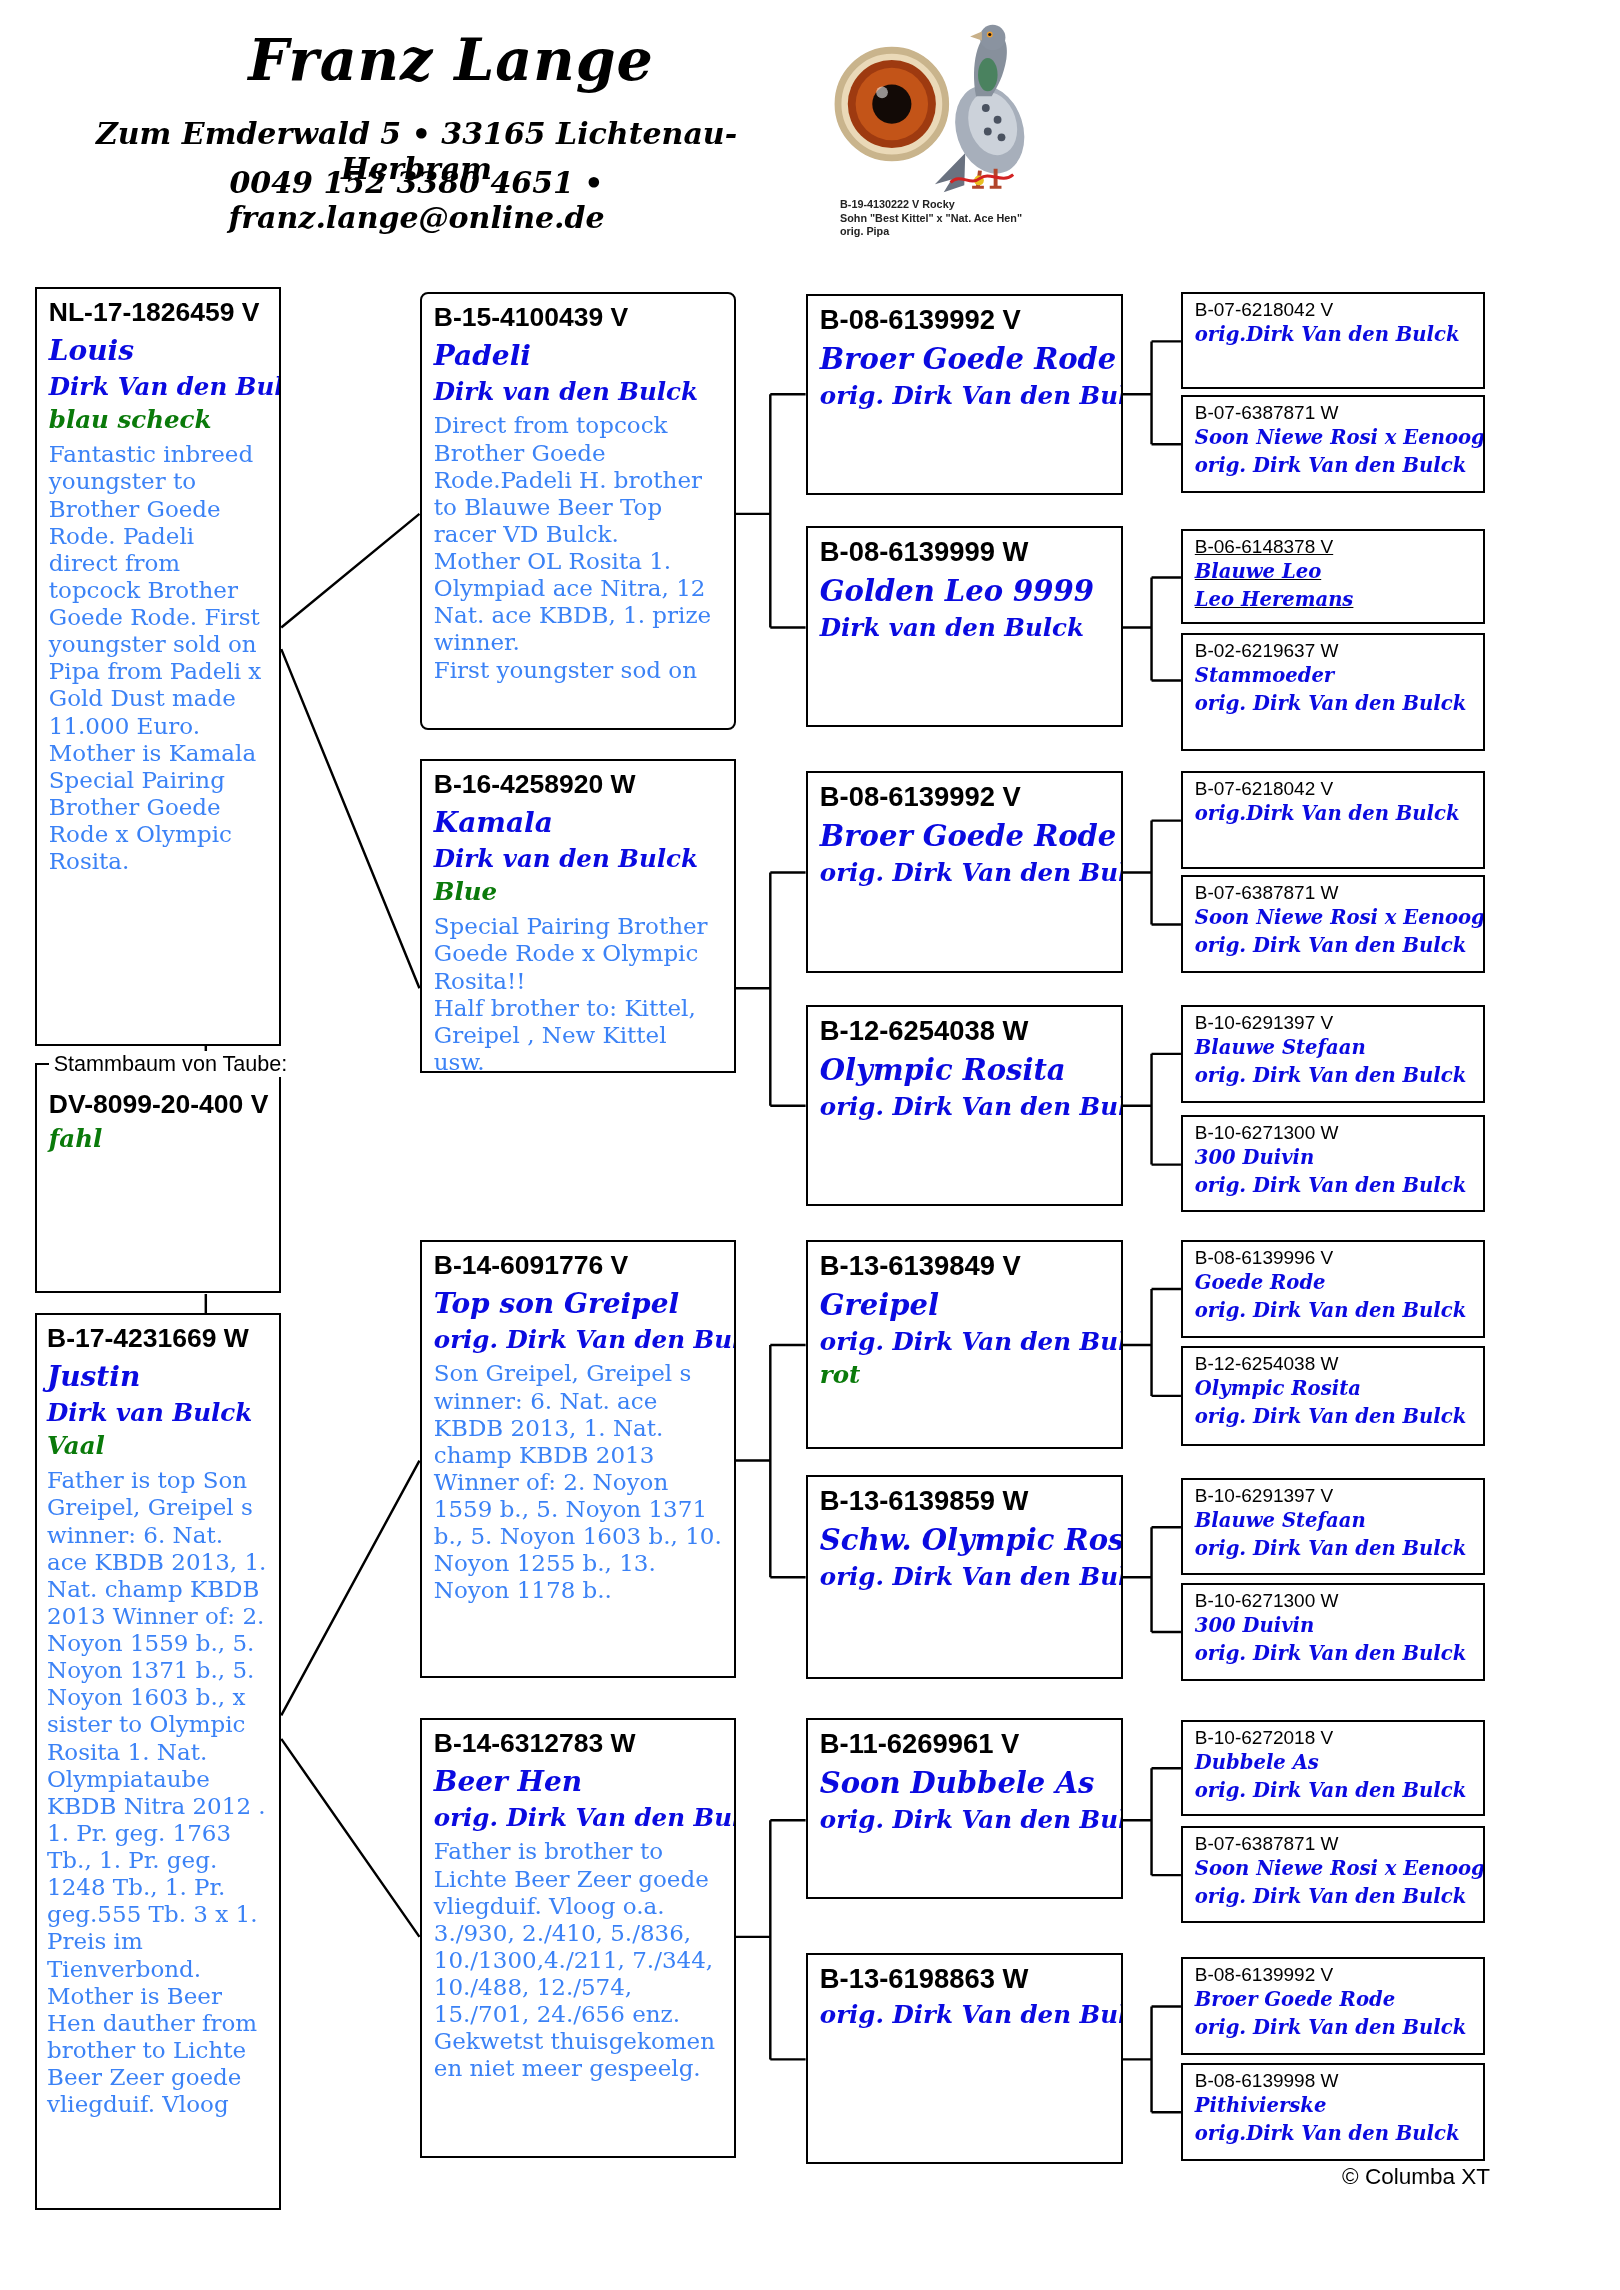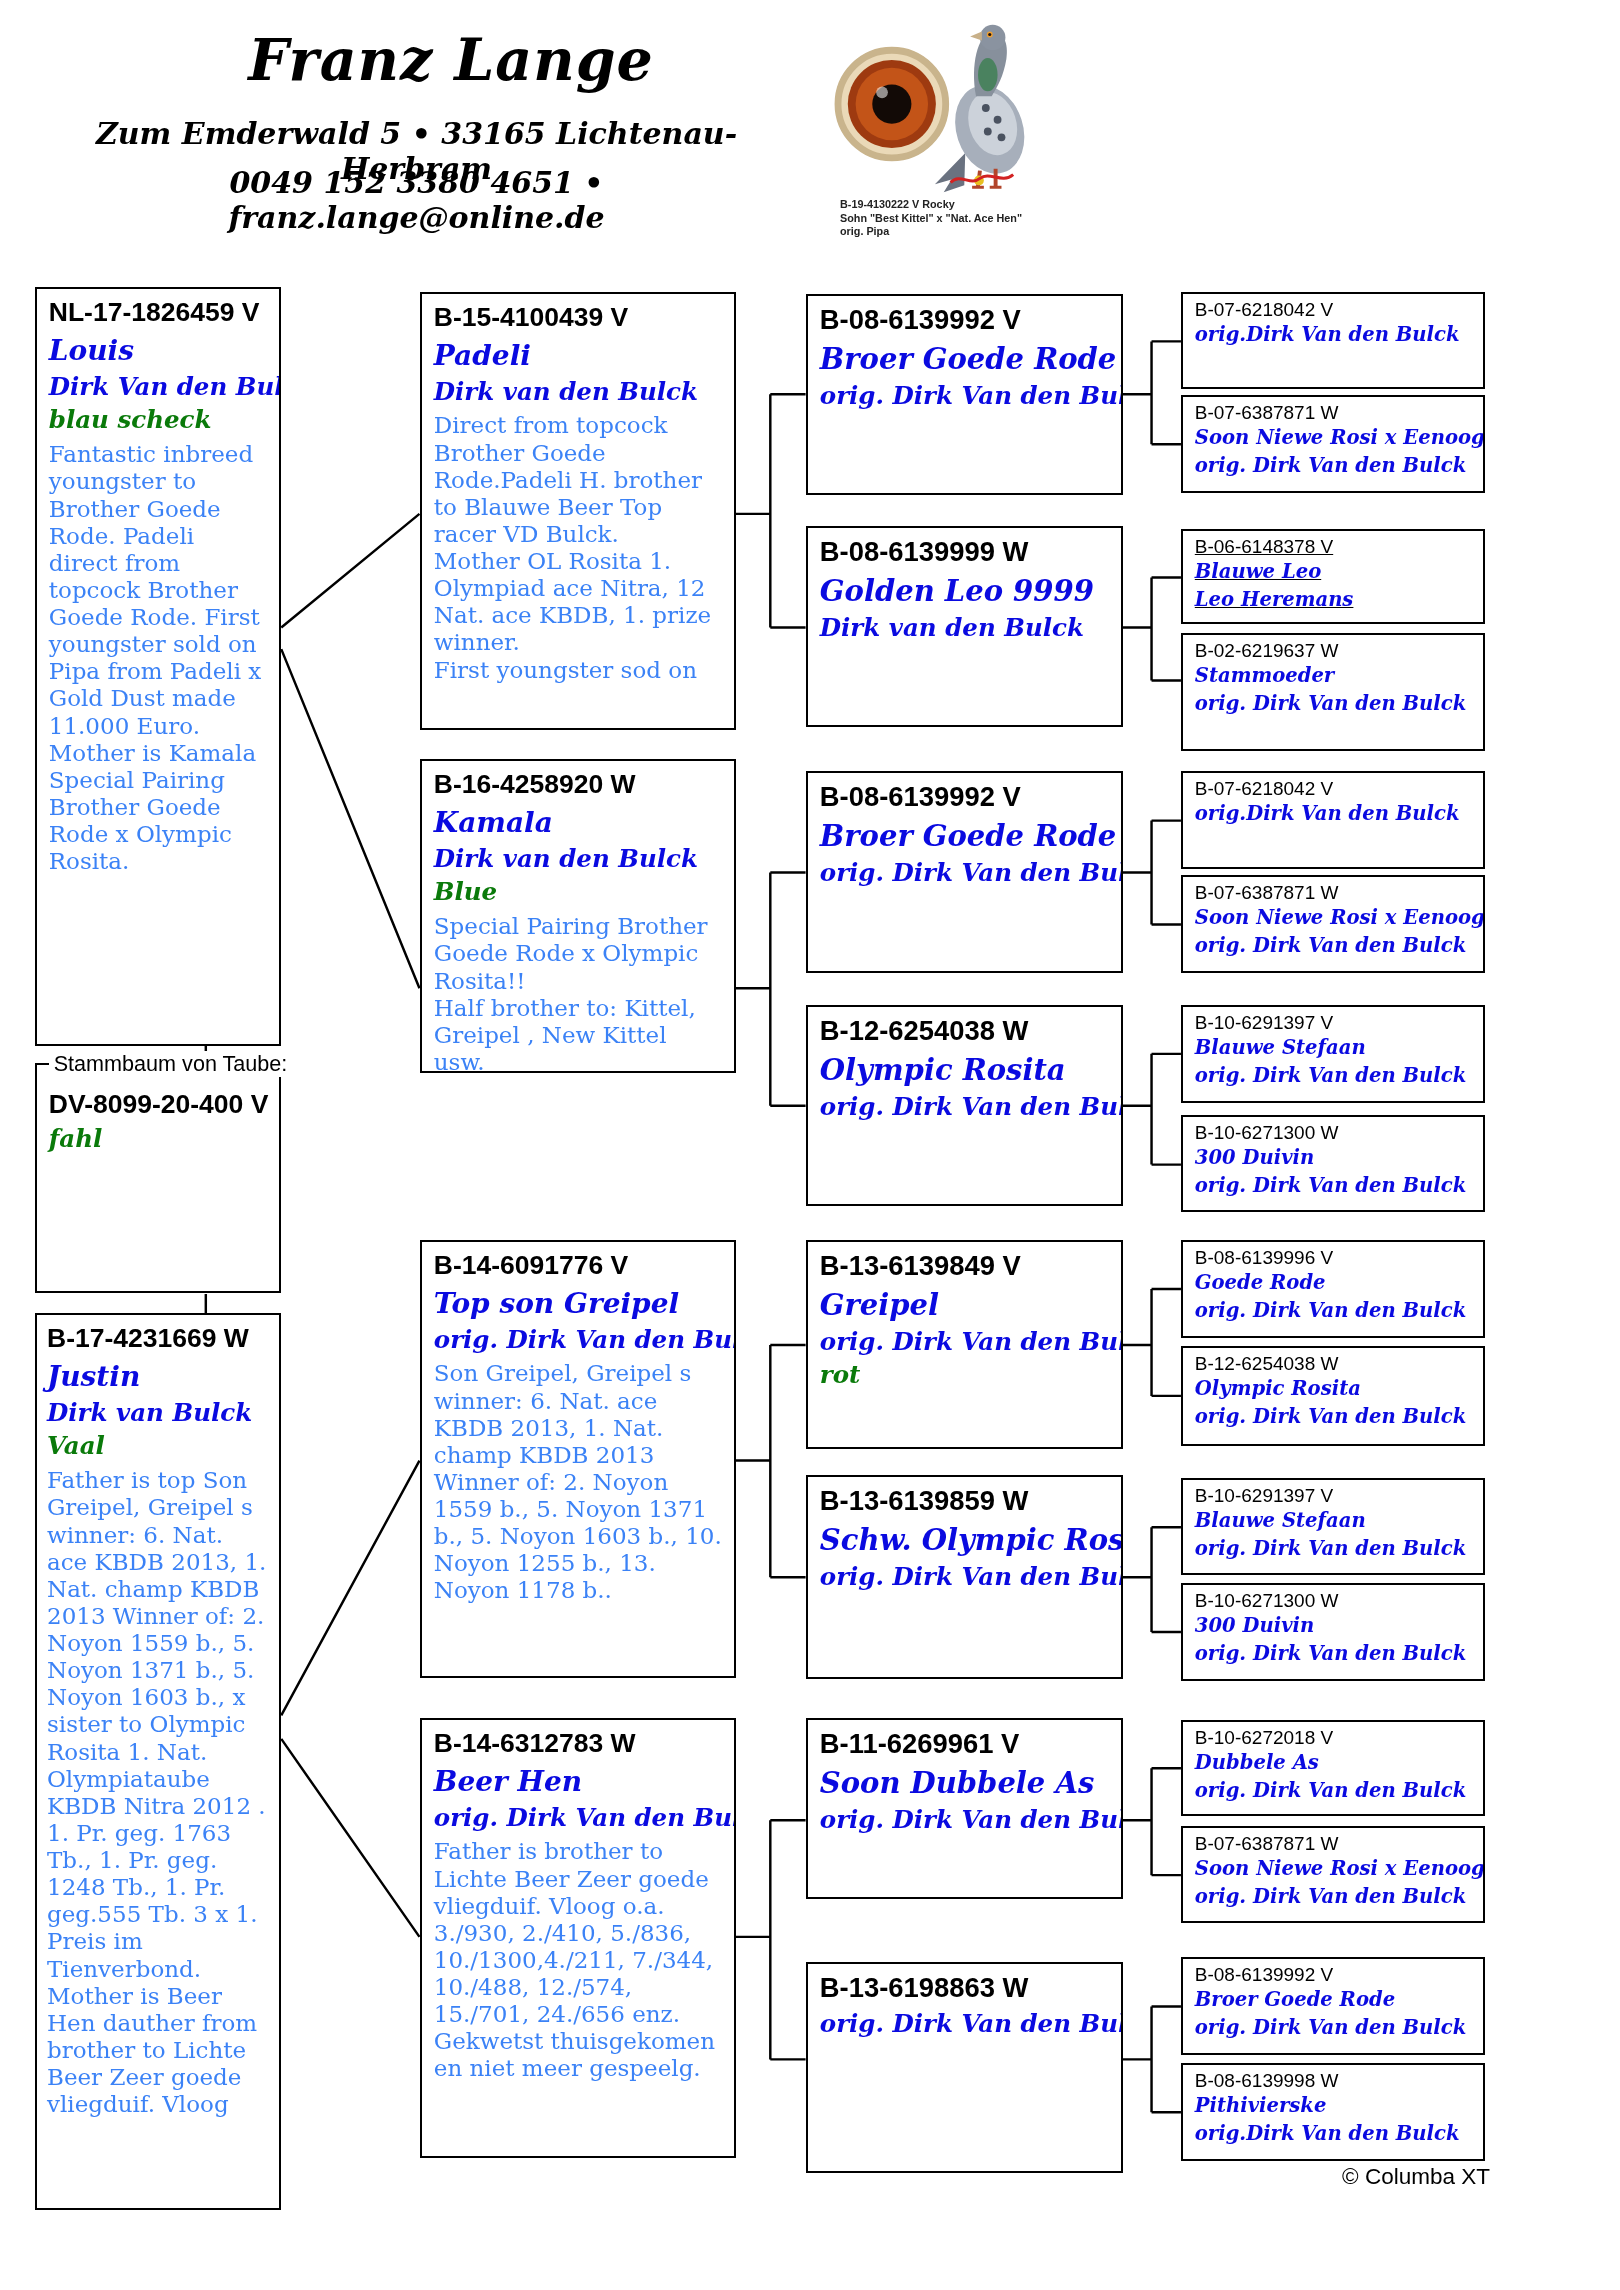--- a/index.html
+++ b/index.html
@@ -140,21 +140,21 @@
 </div>
 
 <div class="pbox c1" style="top:1313px;height:897px;padding-left:10px;">
   <div class="ring">B-17-4231669 W</div>
   <div class="bname">Justin</div>
   <div class="bstrain">Dirk van Bulck</div>
   <div class="bcolor">Vaal</div>
   <div class="bbody">Father is top Son Greipel, Greipel s winner: 6. Nat. ace KBDB 2013, 1. Nat. champ KBDB 2013 Winner of: 2. Noyon 1559 b., 5. Noyon 1371 b., 5. Noyon 1603 b.,  x sister to Olympic Rosita 1. Nat. Olympiataube KBDB Nitra 2012 . 1. Pr. geg. 1763 Tb., 1. Pr. geg. 1248 Tb., 1. Pr. geg.555 Tb. 3 x 1. Preis im Tienverbond. Mother is Beer Hen dauther from brother to Lichte Beer Zeer goede vliegduif. Vloog</div>
 </div>
 
-<div class="pbox c2" style="top:292px;height:438px;">
+<div class="pbox c2" style="top:292px;height:438px;border-radius:8px;">
   <div class="ring">B-15-4100439 V</div>
   <div class="bname">Padeli</div>
   <div class="bstrain">Dirk van den Bulck</div>
 
   <div class="bbody">Direct from topcock Brother Goede Rode.Padeli H. brother to Blauwe Beer Top racer VD Bulck.
 Mother OL Rosita 1. Olympiad ace Nitra, 12 Nat. ace KBDB, 1. prize winner.
 First youngster sod on</div>
 </div>
 <div class="pbox c2" style="top:759px;height:314px;">
   <div class="ring">B-16-4258920 W</div>
@@ -214,21 +214,21 @@
   <div class="bname">Schw. Olympic Rosit</div>
   <div class="bstrain">orig. Dirk Van den Bulc</div>
 
 </div>
 <div class="pbox c3" style="top:1718px;height:181px;">
   <div class="ring">B-11-6269961 V</div>
   <div class="bname">Soon Dubbele As</div>
   <div class="bstrain">orig. Dirk Van den Bulc</div>
 
 </div>
-<div class="pbox c3" style="top:1953px;height:211px;margin-top:9px;">
+<div class="pbox c3" style="top:1953px;height:211px;">
   <div class="ring">B-13-6198863 W</div>
 
   <div class="bstrain">orig. Dirk Van den Bulc</div>
 
 </div>
 
 <div class="pbox c4" style="top:292px;height:97px;">
   <div class="ring">B-07-6218042 V</div>
   <div class="l1">orig.Dirk Van den Bulck</div>
 

